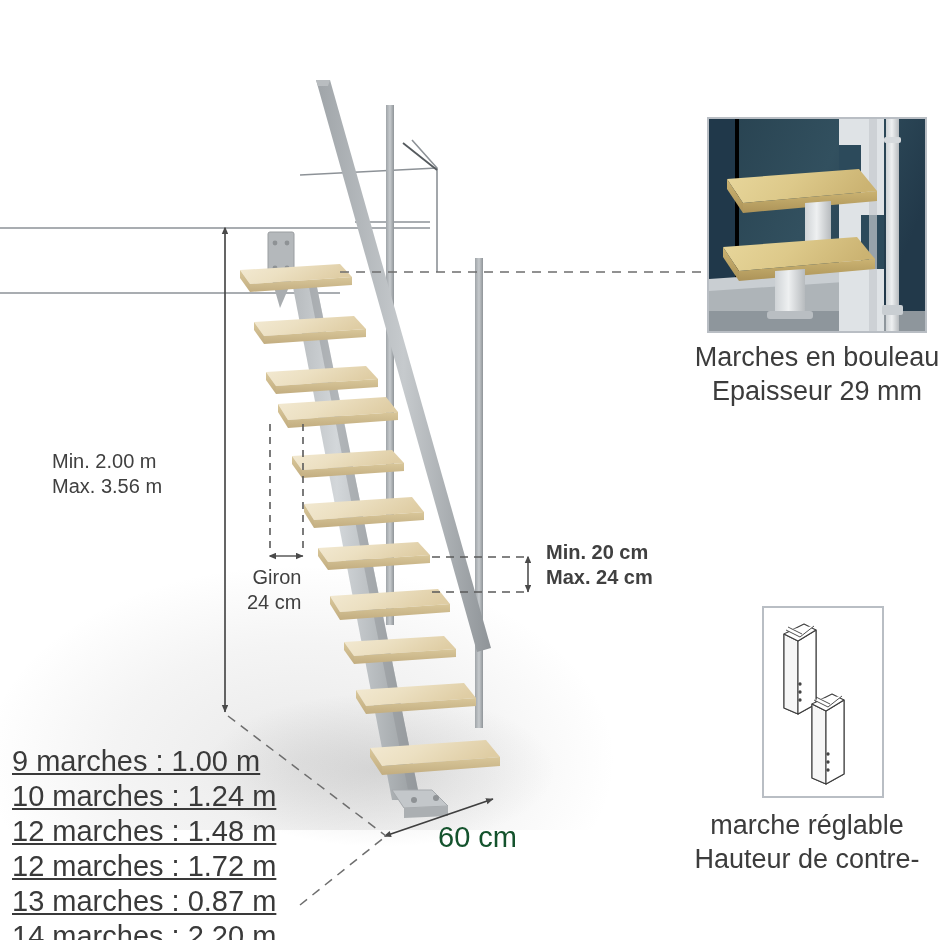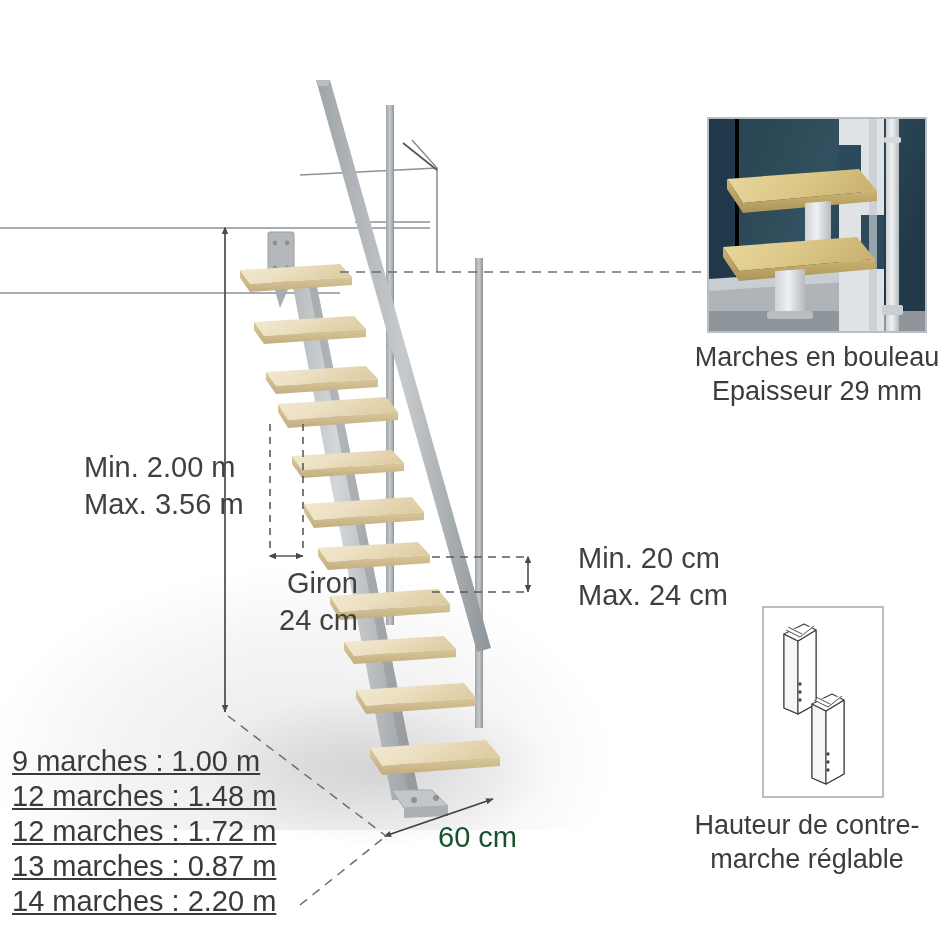--- a/index.html
+++ b/index.html
@@ -40,27 +40,27 @@
     width: 940px; height: 940px;
   }
   
   .txt {
     position: absolute;
     font-family: "Liberation Sans", sans-serif;
     color: #14532d;
     white-space: nowrap;
     line-height: 1.26;
   }
-  .dim-label { font-size: 29px; color: #404040; margin-left: 32px; }
+  .dim-label { font-size: 20px; color: #404040; }
   .list-label { font-size: 29px; color: #3a3a3a; }
   .caption { font-size: 27px; color: #3c3c3c; text-align: center; }
 
   #height-label { left: 52px; top: 449px; }
   #giron-label  { left: 247px; top: 565px; text-align: right; }
-  #riser-label  { left: 546px; top: 540px; }
+  #riser-label  { left: 546px; top: 540px; font-weight: bold; }
   #width-label  { left: 438px; top: 819px; font-size: 29px; }
 
   #steps-list { left: 12px; top: 743px; }
   #steps-list div { height: 35px; text-decoration: underline; }
 
   #photo-caption { left: 688px; top: 340px; width: 258px; }
   #sketch-caption { left: 676px; top: 808px; width: 262px; }
 
   
   .photo {
@@ -269,20 +269,21 @@
 
   <div class="txt dim-label" id="riser-label">
     <div>Min. 20 cm</div>
     <div>Max. 24 cm</div>
   </div>
 
   <div class="txt" id="width-label">60 cm</div>
 
   <div class="txt list-label" id="steps-list">
     <div>9 marches : 1.00 m</div>
+    <div>10 marches : 1.24 m</div>
     <div>12 marches : 1.48 m</div>
     <div>12 marches : 1.72 m</div>
     <div>13 marches : 0.87 m</div>
     <div>14 marches : 2.20 m</div>
   </div>
 
   <div class="photo">
     <svg class="photo-inner" viewBox="0 0 216 212" preserveAspectRatio="none">
       <defs>
         <linearGradient id="wallG" x1="0" y1="0" x2="1" y2="0.4">
@@ -369,17 +370,17 @@
         <path d="M50,92 L64,99 L78,88" stroke-width="0.9"></path>
         <path d="M52,89 L66,96" stroke-width="0.9"></path>
         <circle cx="64" cy="146" r="1.1" fill="#3d3d3d"></circle>
         <circle cx="64" cy="154" r="1.1" fill="#3d3d3d"></circle>
         <circle cx="64" cy="162" r="1.1" fill="#3d3d3d"></circle>
       </g>
     </svg>
   </div>
 
   <div class="txt caption" id="sketch-caption">
+    <div>marche réglable</div>
     <div>Hauteur de contre-</div>
-    <div>marche réglable</div>
   </div>
 
 </div>
 
 </body></html>

